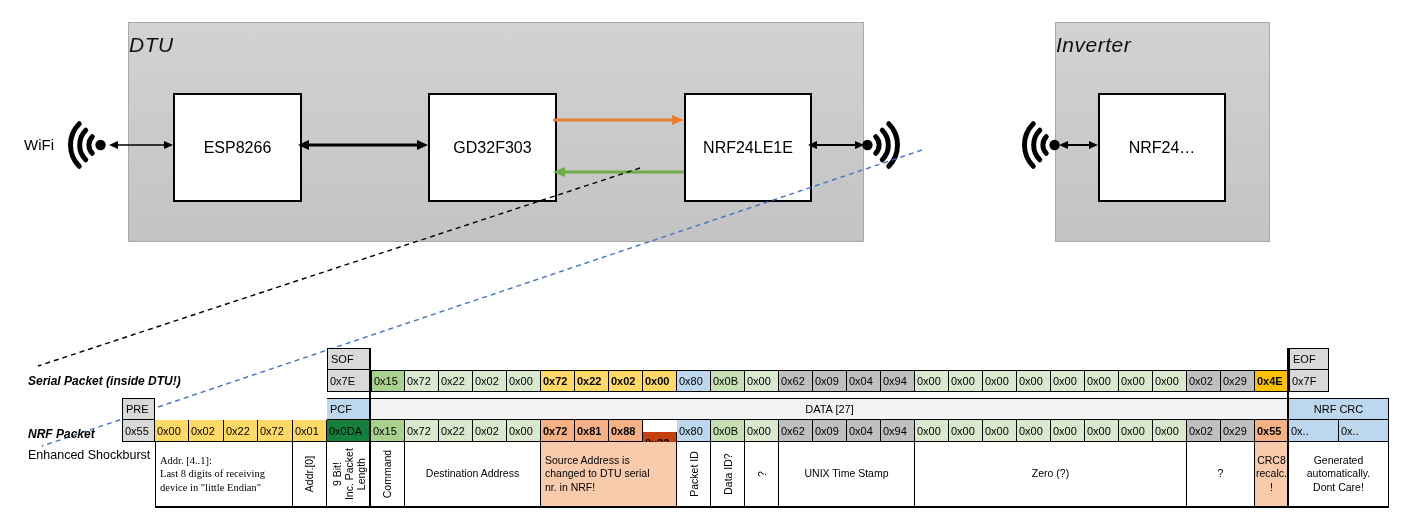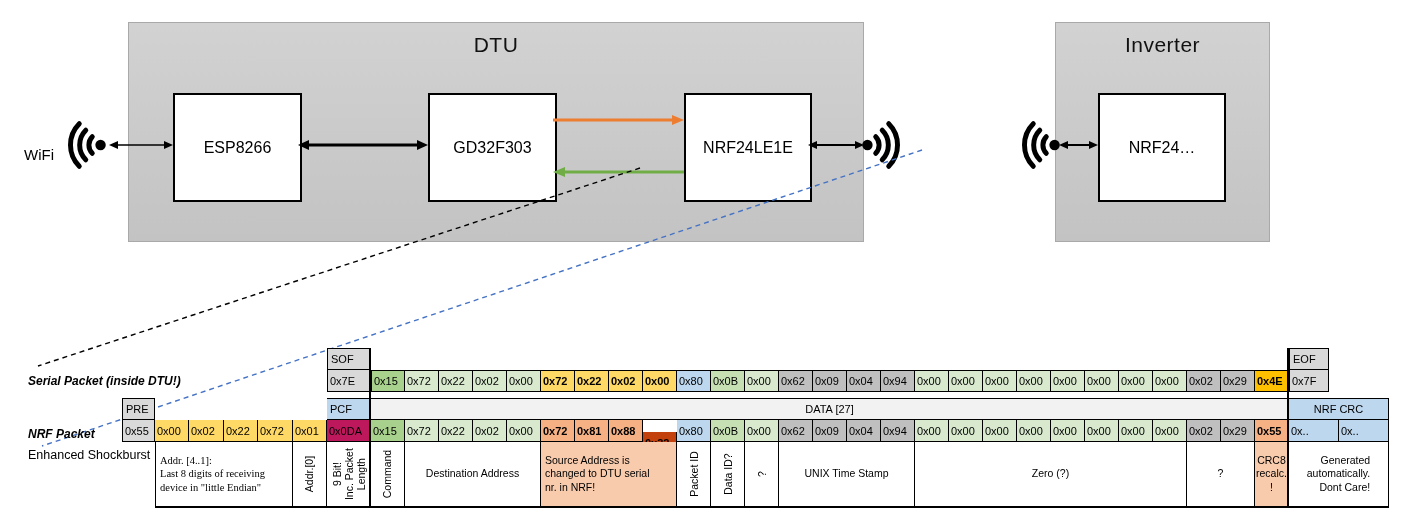--- a/index.html
+++ b/index.html
@@ -1,21 +1,21 @@
 <!DOCTYPE html>
 <html><head>
 <meta charset="utf-8">
 <style>
   html,body{margin:0;padding:0;background:#fff;}
   .canvas{position:relative;width:1406px;height:523px;background:#fff;overflow:hidden;
           font-family:"Liberation Sans",sans-serif;color:#000;}
   
   .graybox{position:absolute;background:linear-gradient(180deg,#d2d2d2,#c3c3c3);border:1px solid #a9a9a9;}
-  .graybox .box-title{position:absolute;top:10px;left:0;right:0;text-align:center;
-          font-size:21px;letter-spacing:.5px;color:#111;}
+  .graybox .box-title{position:absolute;top:10px;left:0;right:0;
+          font-size:21px;letter-spacing:.5px;color:#111;font-style:italic;}
   .chip{position:absolute;background:#fff;border:2px solid #000;display:flex;align-items:center;
         justify-content:center;font-size:16px;}
   .wifi-label{position:absolute;font-size:15px;}
   .wifi-svg{position:absolute;}
   .mirror{transform:scaleX(-1);}
   svg.overlay{position:absolute;left:0;top:0;pointer-events:none;}
   
   .pkt-label{position:absolute;font-size:12px;font-weight:bold;font-style:italic;white-space:nowrap;}
   .small-label{position:absolute;font-size:12.5px;white-space:nowrap;}
   .frow{position:absolute;display:flex;}
@@ -58,21 +58,21 @@
   <div class="chip" style="left:428px;top:93px;width:125px;height:105px">
     <span>GD32F303</span>
   </div>
   <div class="chip" style="left:684px;top:93px;width:124px;height:105px">
     <span>NRF24LE1E</span>
   </div>
   <div class="chip" style="left:1098px;top:93px;width:124px;height:105px">
     <span>NRF24…</span>
   </div>
 
-  <div class="wifi-label" style="left:24px;top:146px">WiFi</div>
+  <div class="wifi-label" style="left:24px;top:136px">WiFi</div>
 
   <svg class="wifi-svg" style="left:58px;top:118px" width="52" height="54" viewBox="0 0 44 44">
     <g stroke="#000" stroke-width="4.2" fill="none" stroke-linecap="round">
       <path d="M29 15 A 10 10 0 0 0 29 29"></path>
       <path d="M23.5 9.5 A 17.7 17.7 0 0 0 23.5 34.5"></path>
       <path d="M18 4 A 25.5 25.5 0 0 0 18 40"></path>
     </g>
     <circle cx="36" cy="22" r="4.4" fill="#000"></circle>
   </svg>
   <svg class="wifi-svg mirror" style="left:858px;top:118px" width="52" height="54" viewBox="0 0 44 44">
@@ -172,21 +172,21 @@
     <div class="hcell blue center" style="width:100px">NRF CRC</div>
   </div>
 
   <div class="frow" id="nrf-row" style="left:122px;top:420px">
       <div class="cell" style="width: 33px; background: rgb(217, 217, 217);">0x55</div>
       <div class="cell" style="width: 34px; background: rgb(255, 217, 102);">0x00</div>
       <div class="cell" style="width: 35px; background: rgb(255, 217, 102);">0x02</div>
       <div class="cell" style="width: 34px; background: rgb(255, 217, 102);">0x22</div>
       <div class="cell" style="width: 35px; background: rgb(255, 217, 102);">0x72</div>
       <div class="cell" style="width: 34px; background: rgb(255, 217, 102);">0x01</div>
-      <div class="cell" style="width: 44px; background: #be185d;">0x0DA</div>
+      <div class="cell" style="width: 44px; background: #15803d;">0x0DA</div>
       <div class="cell" style="width: 34px; background: rgb(169, 209, 142);">0x15</div>
       <div class="cell" style="width: 34px; background: rgb(216, 233, 206);">0x72</div>
       <div class="cell" style="width: 34px; background: rgb(216, 233, 206);">0x22</div>
       <div class="cell" style="width: 34px; background: rgb(216, 233, 206);">0x02</div>
       <div class="cell" style="width: 34px; background: rgb(216, 233, 206);">0x00</div>
       <div class="cell b" style="width: 34px; background: rgb(245, 177, 131);">0x72</div>
       <div class="cell b" style="width: 34px; background: rgb(245, 177, 131);">0x81</div>
       <div class="cell b" style="width: 34px; background: rgb(245, 177, 131);">0x88</div>
       <div class="cell b" style="width: 34px; background: #c2410c; margin-top: 12px;">0x32</div>
       <div class="cell" style="width: 34px; background: rgb(189, 215, 238);">0x80</div>
@@ -226,21 +226,21 @@
 nr. in NRF!</div>
       <div class="cell rot" style="width: 34px; background: rgb(255, 255, 255);"><span>Packet ID</span></div>
       <div class="cell rot" style="width: 34px; background: rgb(255, 255, 255);"><span>Data ID?</span></div>
       <div class="cell rot" style="width: 34px; background: rgb(255, 255, 255);"><span>?</span></div>
       <div class="cell" style="width: 136px; background: rgb(255, 255, 255);">UNIX Time Stamp</div>
       <div class="cell" style="width: 272px; background: rgb(255, 255, 255);">Zero (?)</div>
       <div class="cell" style="width: 68px; background: rgb(255, 255, 255);">?</div>
       <div class="cell" style="width: 34px; background: rgb(248, 203, 173);">CRC8
 recalc.
 !</div>
-      <div class="cell" style="width: 100px; background: rgb(255, 255, 255); text-align: right;">Generated
+      <div class="cell" style="width: 100px; background: rgb(255, 255, 255);">Generated
 automatically.
 Dont Care!</div>
     </div>
 
   <div class="vline" style="left:369px;top:348px;height:160px"></div>
   <div class="vline" style="left:1287px;top:348px;height:160px"></div>
 
 </div>
 
 </body></html>

